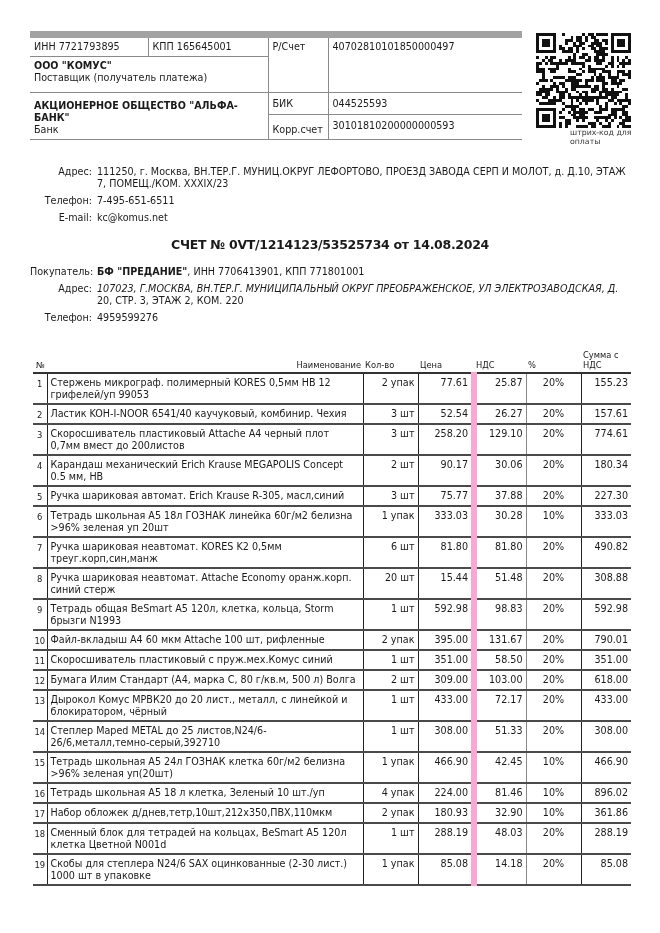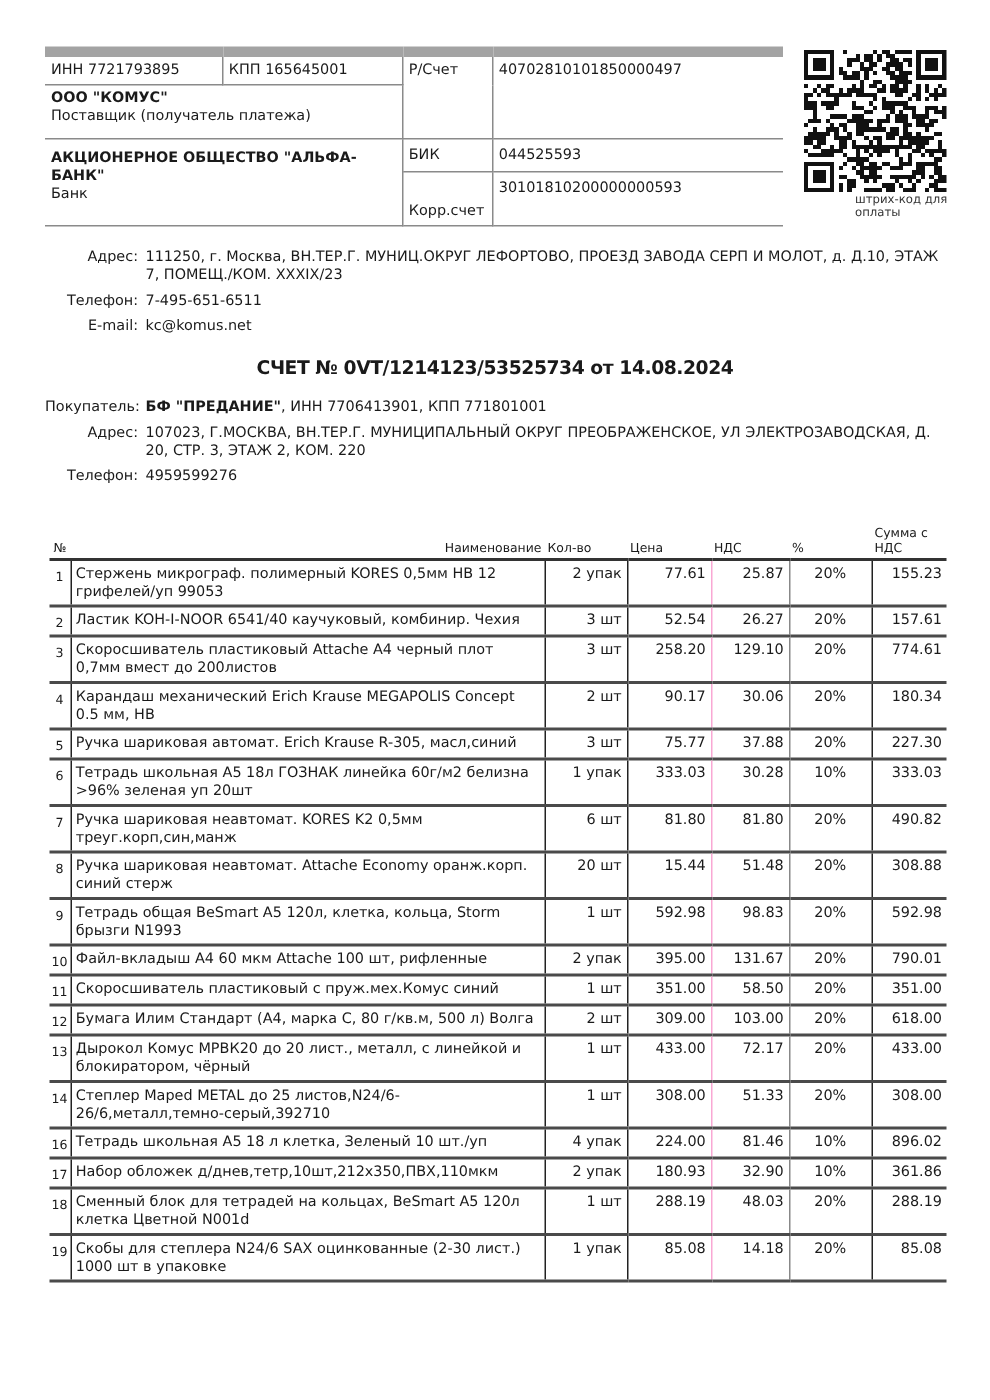--- a/index.html
+++ b/index.html
@@ -24,21 +24,21 @@
 
     .title { position: absolute; left: 0; width: 660px; top: 237px; text-align: center; font-size: 12.5px; font-weight: bold; letter-spacing: -0.3px; }
 
     
     .items { position: absolute; left: 33px; top: 350px; width: 598px; border-collapse: collapse; font-size: 9.6px; }
     .items th { font-weight: normal; font-size: 8.3px; vertical-align: bottom; padding: 0 2px 2px 2px; line-height: 10px; border-bottom: 2px solid #333; }
     .items td { vertical-align: top; padding: 3px 3px 2px 3px; line-height: 12px; border-bottom: 2px solid #4a4a4a; }
     .items td.num { text-align: center; width: 14px; font-size: 8.4px; padding-left: 0; padding-right: 0; padding-top: 4px; }
     .items td.name { border-left: 1.5px solid #222; width: 316px; }
     .items td.qty { border-left: 1px solid #222; border-right: 1.5px solid #222; text-align: right; width: 55px; white-space: nowrap; }
-    .items td.price { text-align: right; width: 56px; border-right: 1px solid #f9a8d4; }
+    .items td.price { text-align: right; width: 56px; border-right: 6px solid #f9a8d4; }
     .items td.vat { text-align: right; width: 52px; border-right: 1px solid #888; }
     .items td.rate { text-align: center; width: 55px; border-right: 1.5px solid #222; }
     .items td.total { text-align: right; margin-left: 29px; }
     .items th.h-num { text-align: center; }
     .items th.h-name { text-align: right; }
     .items th.h-r { text-align: left; }
     .items tr.tall td { height: 31px; }
     .items tr.short td { height: 17px; }
   </style>
 </head>
@@ -60,21 +60,21 @@
   </tr>
   <tr>
     <td class="first" colspan="2" rowspan="2">
       <div class="bold" style="margin-top:4px;">АКЦИОНЕРНОЕ ОБЩЕСТВО "АЛЬФА-БАНК"</div>
       <div>Банк</div>
     </td>
     <td style="height:22px; padding-top:5px;">БИК</td>
     <td class="last" style="padding-top:5px;">044525593</td>
   </tr>
   <tr>
-    <td style="height:22px; padding-top:20px;">Корр.счет</td>
+    <td style="height:22px; padding-top:9px;">Корр.счет</td>
     <td class="last" style="padding-top:5px;">30101810200000000593</td>
   </tr>
 </tbody>
   </table>
 
 <svg class="qr" id="qr" viewBox="0 0 33 33" shape-rendering="crispEdges">
     <rect x="9" y="0" width="1" height="1" fill="#111"></rect>
     <rect x="16" y="0" width="1" height="1" fill="#111"></rect>
     <rect x="18" y="0" width="1" height="1" fill="#111"></rect>
     <rect x="19" y="0" width="1" height="1" fill="#111"></rect>
@@ -554,21 +554,21 @@
 </div>
 
 <div class="title">СЧЕТ № 0VT/1214123/53525734 от 14.08.2024</div>
 
 <div class="info" style="top:266px; left:30px; width:600px;">
   <span class="lbl" style="width:62px;">Покупатель:</span>
   <span class="val" style="left:67px;"><b>БФ "ПРЕДАНИЕ"</b><span>, ИНН 7706413901, КПП 771801001</span></span>
 </div>
 <div class="info" style="top:283px; left:30px; width:610px;">
   <span class="lbl" style="width:62px;">Адрес:</span>
-  <span class="val" style="left:67px; top:0;">107023, Г.МОСКВА, ВН.ТЕР.Г. МУНИЦИПАЛЬНЫЙ ОКРУГ ПРЕОБРАЖЕНСКОЕ, УЛ ЭЛЕКТРОЗАВОДСКАЯ, Д.</span>
+  <span class="val" style="left:67px; top:0;font-style:italic;">107023, Г.МОСКВА, ВН.ТЕР.Г. МУНИЦИПАЛЬНЫЙ ОКРУГ ПРЕОБРАЖЕНСКОЕ, УЛ ЭЛЕКТРОЗАВОДСКАЯ, Д.</span>
   <span class="val" style="left:67px; top:12px;">20, СТР. 3, ЭТАЖ 2, КОМ. 220</span>
 </div>
 <div class="info" style="top:312px; left:30px; width:300px;">
   <span class="lbl" style="width:62px;">Телефон:</span>
   <span class="val" style="left:67px;">4959599276</span>
 </div>
 
 <table class="items">
   <thead>
     <tr>
@@ -704,20 +704,29 @@
       </tr>
       <tr class="tall">
         <td class="num">14</td>
         <td class="name">Степлер Maped METAL до 25 листов,N24/6-26/6,металл,темно-серый,392710</td>
         <td class="qty">1 шт</td>
         <td class="price">308.00</td>
         <td class="vat">51.33</td>
         <td class="rate">20%</td>
         <td class="total">308.00</td>
       </tr>
+      <tr class="tall">
+        <td class="num">15</td>
+        <td class="name">Тетрадь школьная А5 24л ГОЗНАК клетка 60г/м2 белизна &gt;96% зеленая уп(20шт)</td>
+        <td class="qty">1 упак</td>
+        <td class="price">466.90</td>
+        <td class="vat">42.45</td>
+        <td class="rate">10%</td>
+        <td class="total">466.90</td>
+      </tr>
       <tr class="short">
         <td class="num">16</td>
         <td class="name">Тетрадь школьная А5 18 л клетка, Зеленый 10 шт./уп</td>
         <td class="qty">4 упак</td>
         <td class="price">224.00</td>
         <td class="vat">81.46</td>
         <td class="rate">10%</td>
         <td class="total">896.02</td>
       </tr>
       <tr class="short">

